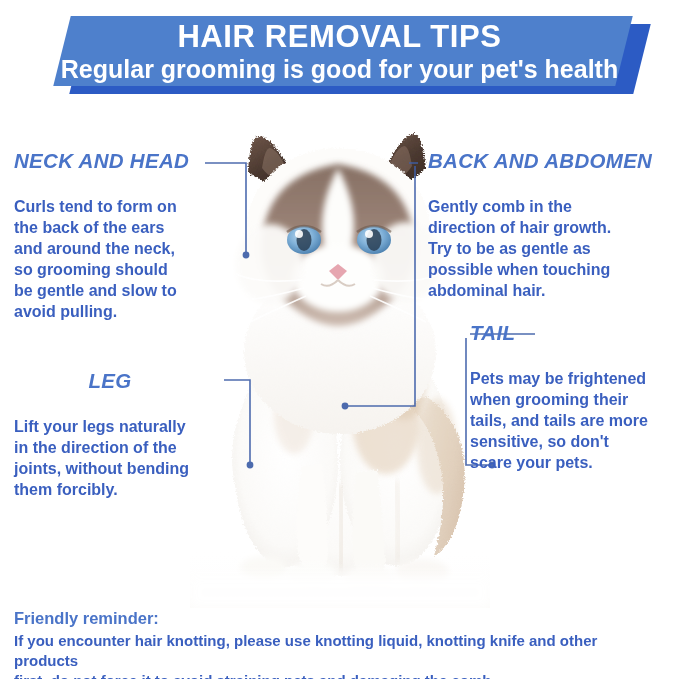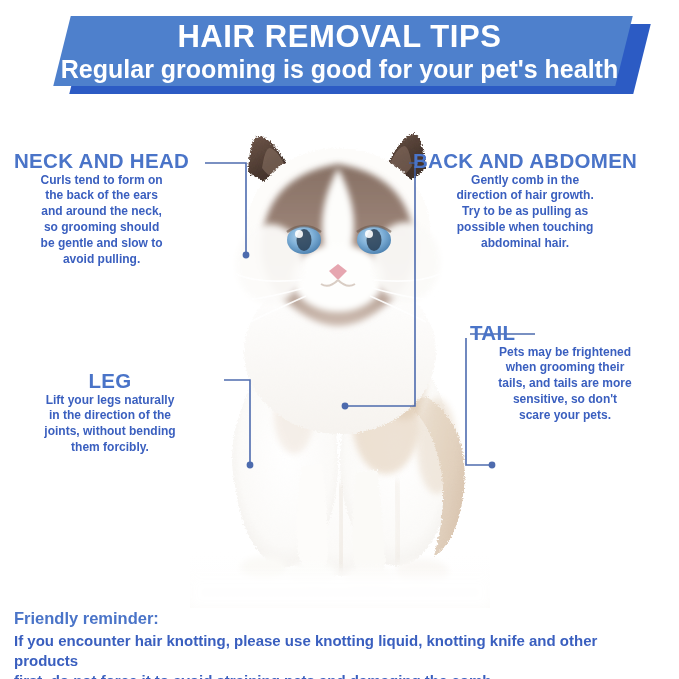--- a/index.html
+++ b/index.html
@@ -74,33 +74,33 @@
 
   
   .callout { position: absolute; }
   .callout-head {
     color: #4A74C8;
     font-size: 20.5px;
     font-weight: bold;
     letter-spacing: 0.3px;
     line-height: 1.1;
     white-space: nowrap;
+    font-style: italic;
   }
   .callout-body {
     color: #3A5FBF;
-    font-size: 12px;
+    font-size: 16px;
     font-weight: bold;
     line-height: 1.32;
-    margin-top: 0;
+    margin-top: 23px;
     white-space: pre-line;
-    text-align: center;
   }
 
   #callout-neck  { left: 14px;  top: 150px; }
-  #callout-back  { left: 413px; top: 150px; }
+  #callout-back  { left: 428px; top: 150px; }
   #callout-leg   { left: 14px;  top: 370px; }
   #callout-tail  { left: 470px; top: 322px; }
 
   #callout-leg .callout-head  { text-align: center; width: 192px; }
   #callout-tail .callout-head { text-align: left; width: 190px; }
 
   
   .lines {
     position: absolute;
     left: 0; top: 0;
@@ -296,21 +296,21 @@
 and around the neck,
 so grooming should
 be gentle and slow to
 avoid pulling.</div>
   </div>
 
   <div class="callout" id="callout-back">
     <div class="callout-head">BACK AND ABDOMEN</div>
     <div class="callout-body">Gently comb in the
 direction of hair growth.
-Try to be as pulling as
+Try to be as gentle as
 possible when touching
 abdominal hair.</div>
   </div>
 
   <div class="callout" id="callout-leg">
     <div class="callout-head">LEG</div>
     <div class="callout-body">Lift your legs naturally
 in the direction of the
 joints, without bending
 them forcibly.</div>

